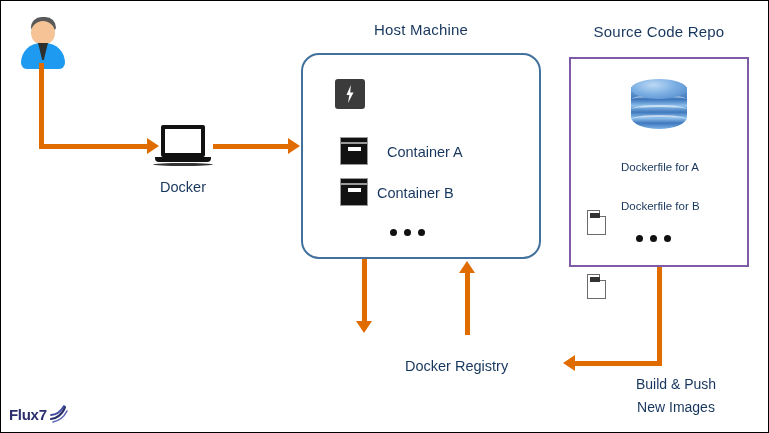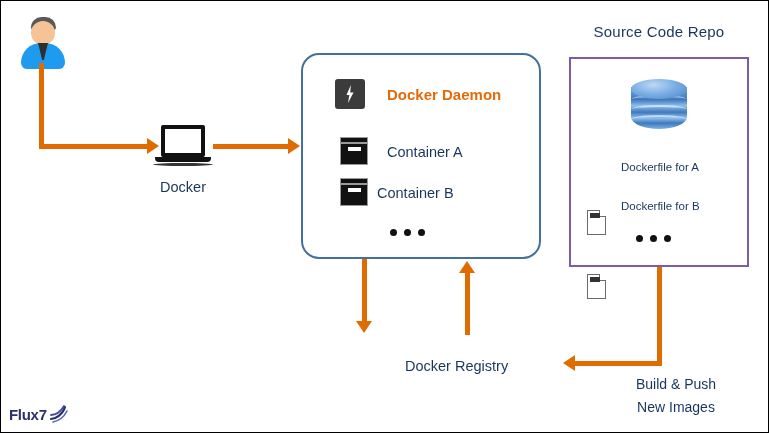--- a/index.html
+++ b/index.html
@@ -258,27 +258,27 @@
   <div class="abs" style="left:152px; top:124px; width:60px; height:46px;">
     <div class="abs laptop-lid" style="left:8px; top:0px;"></div>
     <div class="abs laptop-base" style="left:2px; top:32px;"></div>
     <div class="abs laptop-shadow" style="left:0px; top:38px;"></div>
   </div>
   <div class="abs node-label centered" style="left:132px; top:178px; width:100px;">Docker</div>
 
   <div class="abs orange-line" style="left:212px; top:143px; width:76px; height:5px;"></div>
   <div class="abs arrow-head arrow-right" style="left:287px; top:137px;"></div>
 
+  <div class="abs title-label centered" style="left:330px; top:20px; width:180px;">Host Machine</div>
 
   <div class="abs host-box" style="left:300px; top:52px; width:240px; height:206px;"></div>
 
   <div class="abs daemon-icon" style="left:334px; top:78px;">
     <div class="bolt"></div>
   </div>
-  <div class="abs daemon-label" style="left:386px; top:85px;">Docker Daemon</div>
 
   <div class="abs" style="left:339px; top:136px;">
     <div class="cbox-lid"></div>
     <div class="cbox-body">
       <div class="cbox-slot"></div>
     </div>
   </div>
   <div class="abs node-label" style="left:386px; top:143px;">Container A</div>
 
   <div class="abs" style="left:339px; top:177px;">

